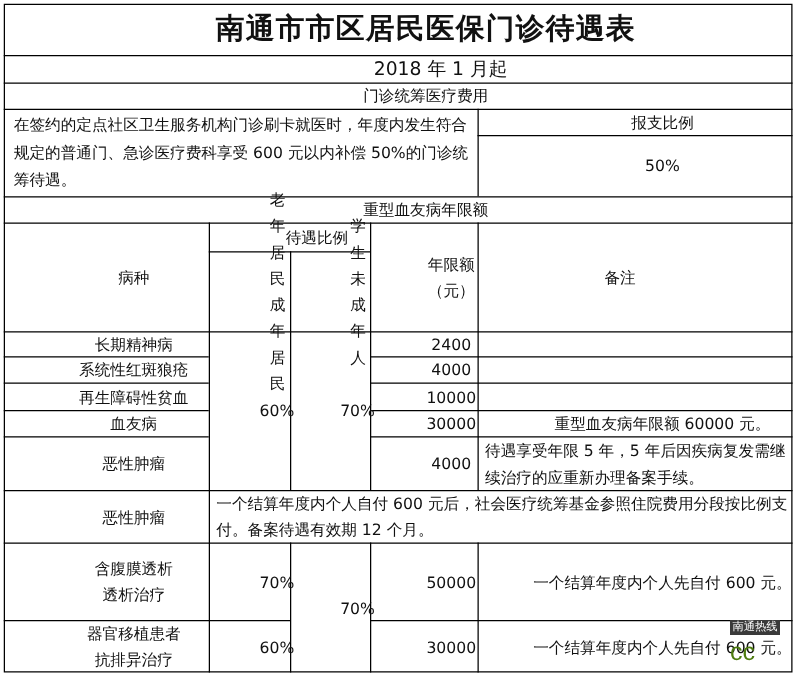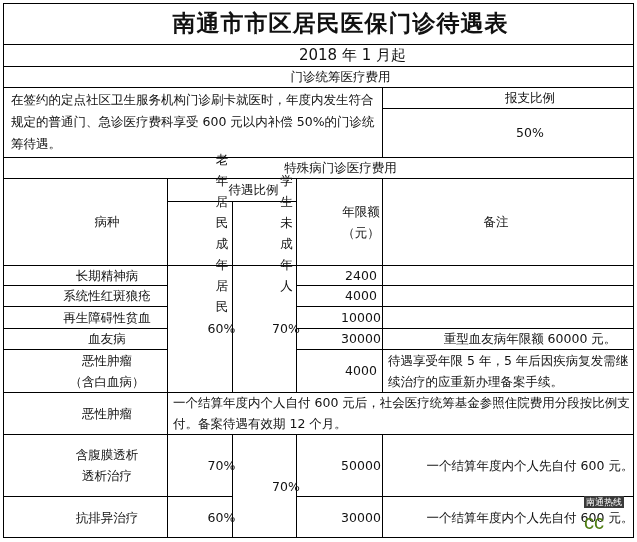--- a/index.html
+++ b/index.html
@@ -60,21 +60,21 @@
 <div class="vl" style="left:382px;top:434px;height:104px"></div>
 
 <div class="c title" style="left:3px;top:3px;width:631px;height:41px">南通市市区居民医保门诊待遇表</div>
 <div class="c sub" style="left:3px;top:44px;width:631px;height:22px">2018 年 1 月起</div>
 <div class="c" style="left:3px;top:66px;width:631px;height:21px">门诊统筹医疗费用</div>
 
 <div class="c left" style="left:3px;top:87px;width:379px;height:70px;line-height:22px;font-size:12.5px">在签约的定点社区卫生服务机构门诊刷卡就医时，年度内发生符合规定的普通门、急诊医疗费科享受 600 元以内补偿 50%的门诊统筹待遇。</div>
 <div class="c" style="left:382px;top:87px;width:252px;height:21px">报支比例</div>
 <div class="c" style="left:382px;top:108px;width:252px;height:49px">50%</div>
 
-<div class="c" style="left:3px;top:157px;width:631px;height:21px">特殊病门诊医疗费用</div>
+<div class="c" style="left:3px;top:157px;width:631px;height:21px">重型血友病年限额</div>
 
 <div class="c" style="left:3px;top:178px;width:164px;height:87px">病种</div>
 <div class="c" style="left:167px;top:178px;width:129px;height:23px">待遇比例</div>
 <div class="c" style="left:172px;top:201px;width:56px;height:64px;line-height:21px">老年居民成年居民</div>
 <div class="c" style="left:237px;top:201px;width:55px;height:64px;line-height:21px">学生未成年人</div>
 <div class="c" style="left:296px;top:178px;width:86px;height:87px">年限额（元）</div>
 <div class="c" style="left:360px;top:178px;width:228px;height:87px">备注</div>
 
 <div class="c" style="left:3px;top:265px;width:164px;height:20px">长期精神病</div>
 <div class="c" style="left:296px;top:265px;width:86px;height:20px">2400</div>
@@ -84,21 +84,20 @@
 
 <div class="c" style="left:3px;top:306px;width:164px;height:22px">再生障碍性贫血</div>
 <div class="c" style="left:296px;top:306px;width:86px;height:22px">10000</div>
 
 <div class="c" style="left:3px;top:328px;width:164px;height:21px">血友病</div>
 <div class="c" style="left:296px;top:328px;width:86px;height:21px">30000</div>
 <div class="c" style="left:382px;top:328px;width:252px;height:21px">重型血友病年限额 60000 元。</div>
 
 <div class="c" style="left:3px;top:349px;width:164px;height:43px;flex-direction:column">
   <span>恶性肿瘤</span>
-  <span>（含白血病）</span>
 </div>
 <div class="c" style="left:296px;top:349px;width:86px;height:43px">4000</div>
 <div class="c left" style="left:382px;top:349px;width:252px;height:43px;line-height:21px;padding-left:6px">待遇享受年限 5 年，5 年后因疾病复发需继续治疗的应重新办理备案手续。</div>
 
 <div class="c" style="left:167px;top:265px;width:65px;height:127px">60%</div>
 <div class="c" style="left:232px;top:265px;width:64px;height:127px">70%</div>
 
 <div class="c" style="left:3px;top:392px;width:164px;height:42px;flex-direction:column">
   <span>恶性肿瘤</span>
 </div>
@@ -108,20 +107,21 @@
   <span>含腹膜透析</span>
   <span>透析治疗</span>
 </div>
 <div class="c" style="left:167px;top:434px;width:65px;height:62px">70%</div>
 <div class="c" style="left:296px;top:434px;width:86px;height:62px">50000</div>
 <div class="c" style="left:382px;top:434px;width:252px;height:62px">一个结算年度内个人先自付 600 元。</div>
 
 <div class="c" style="left:232px;top:434px;width:64px;height:104px">70%</div>
 
 <div class="c" style="left:3px;top:496px;width:164px;height:42px;flex-direction:column">
+  <span>器官移植患者</span>
   <span>抗排异治疗</span>
 </div>
 <div class="c" style="left:167px;top:496px;width:65px;height:42px">60%</div>
 <div class="c" style="left:296px;top:496px;width:86px;height:42px">30000</div>
 <div class="c" style="left:382px;top:496px;width:252px;height:42px">一个结算年度内个人先自付 600 元。</div>
 
 <div class="wm">
   <span class="wm-tag">南通热线</span>
   <span class="wm-cc">cc</span>
 </div>

